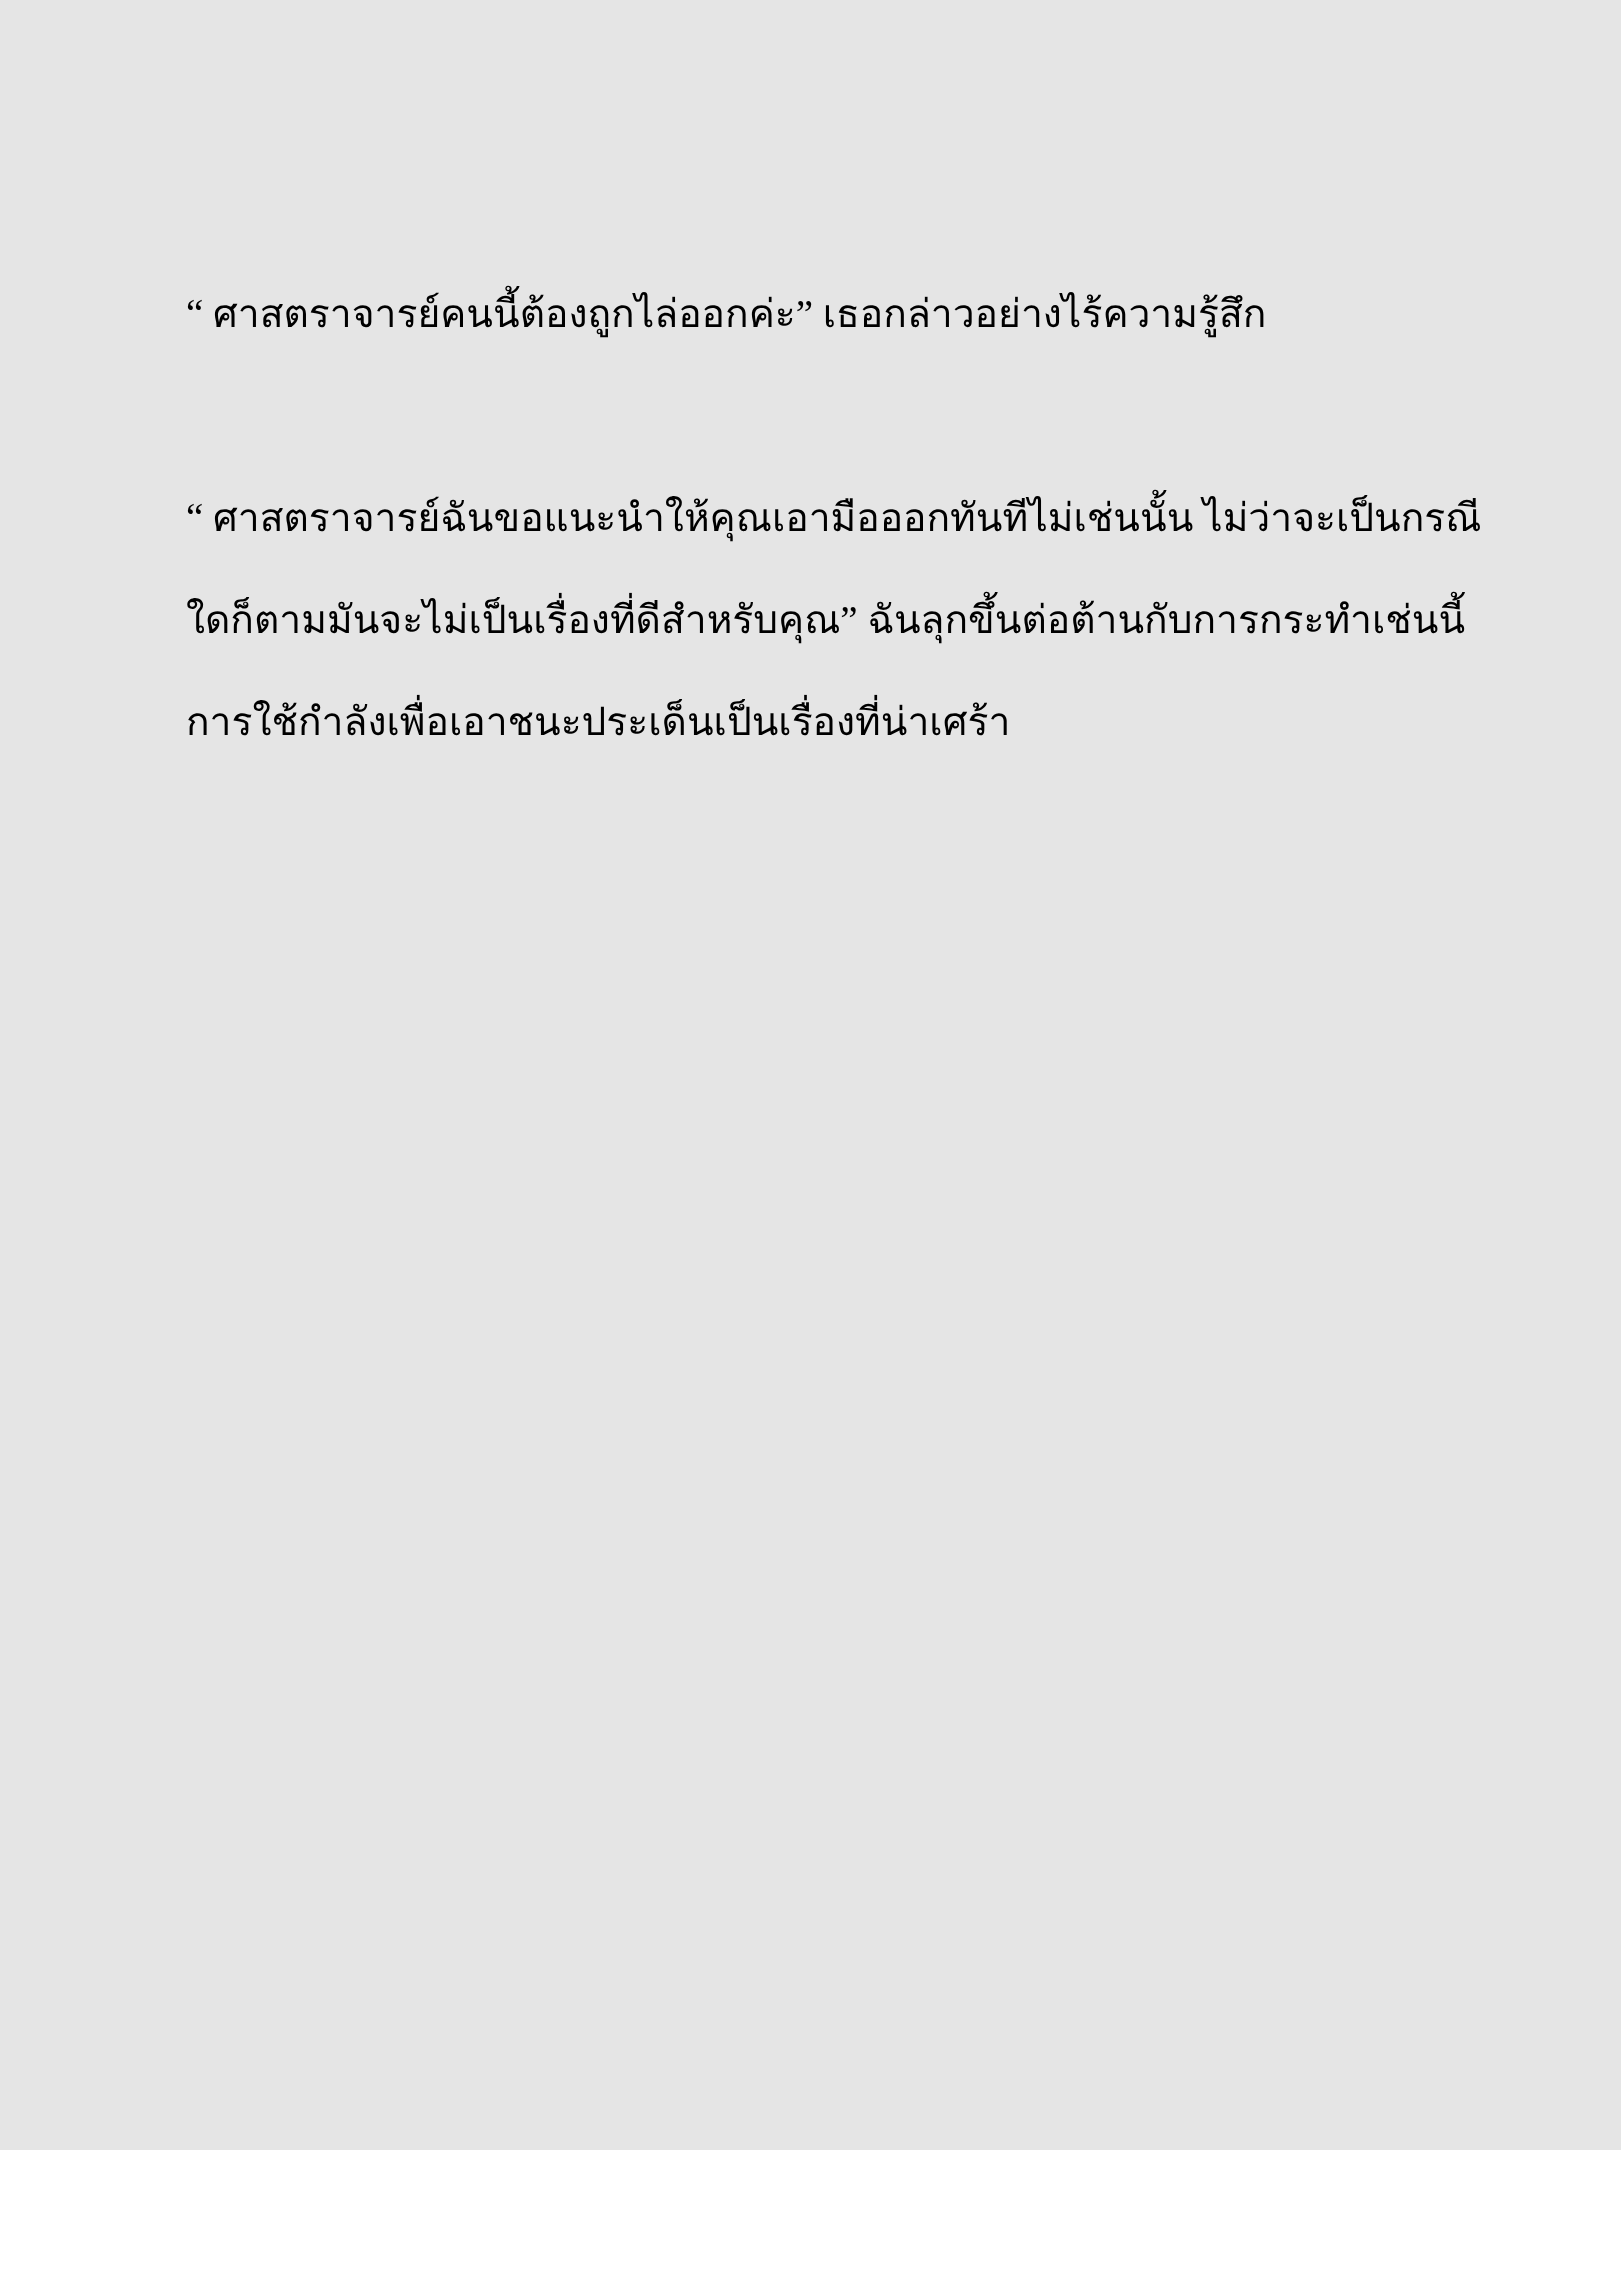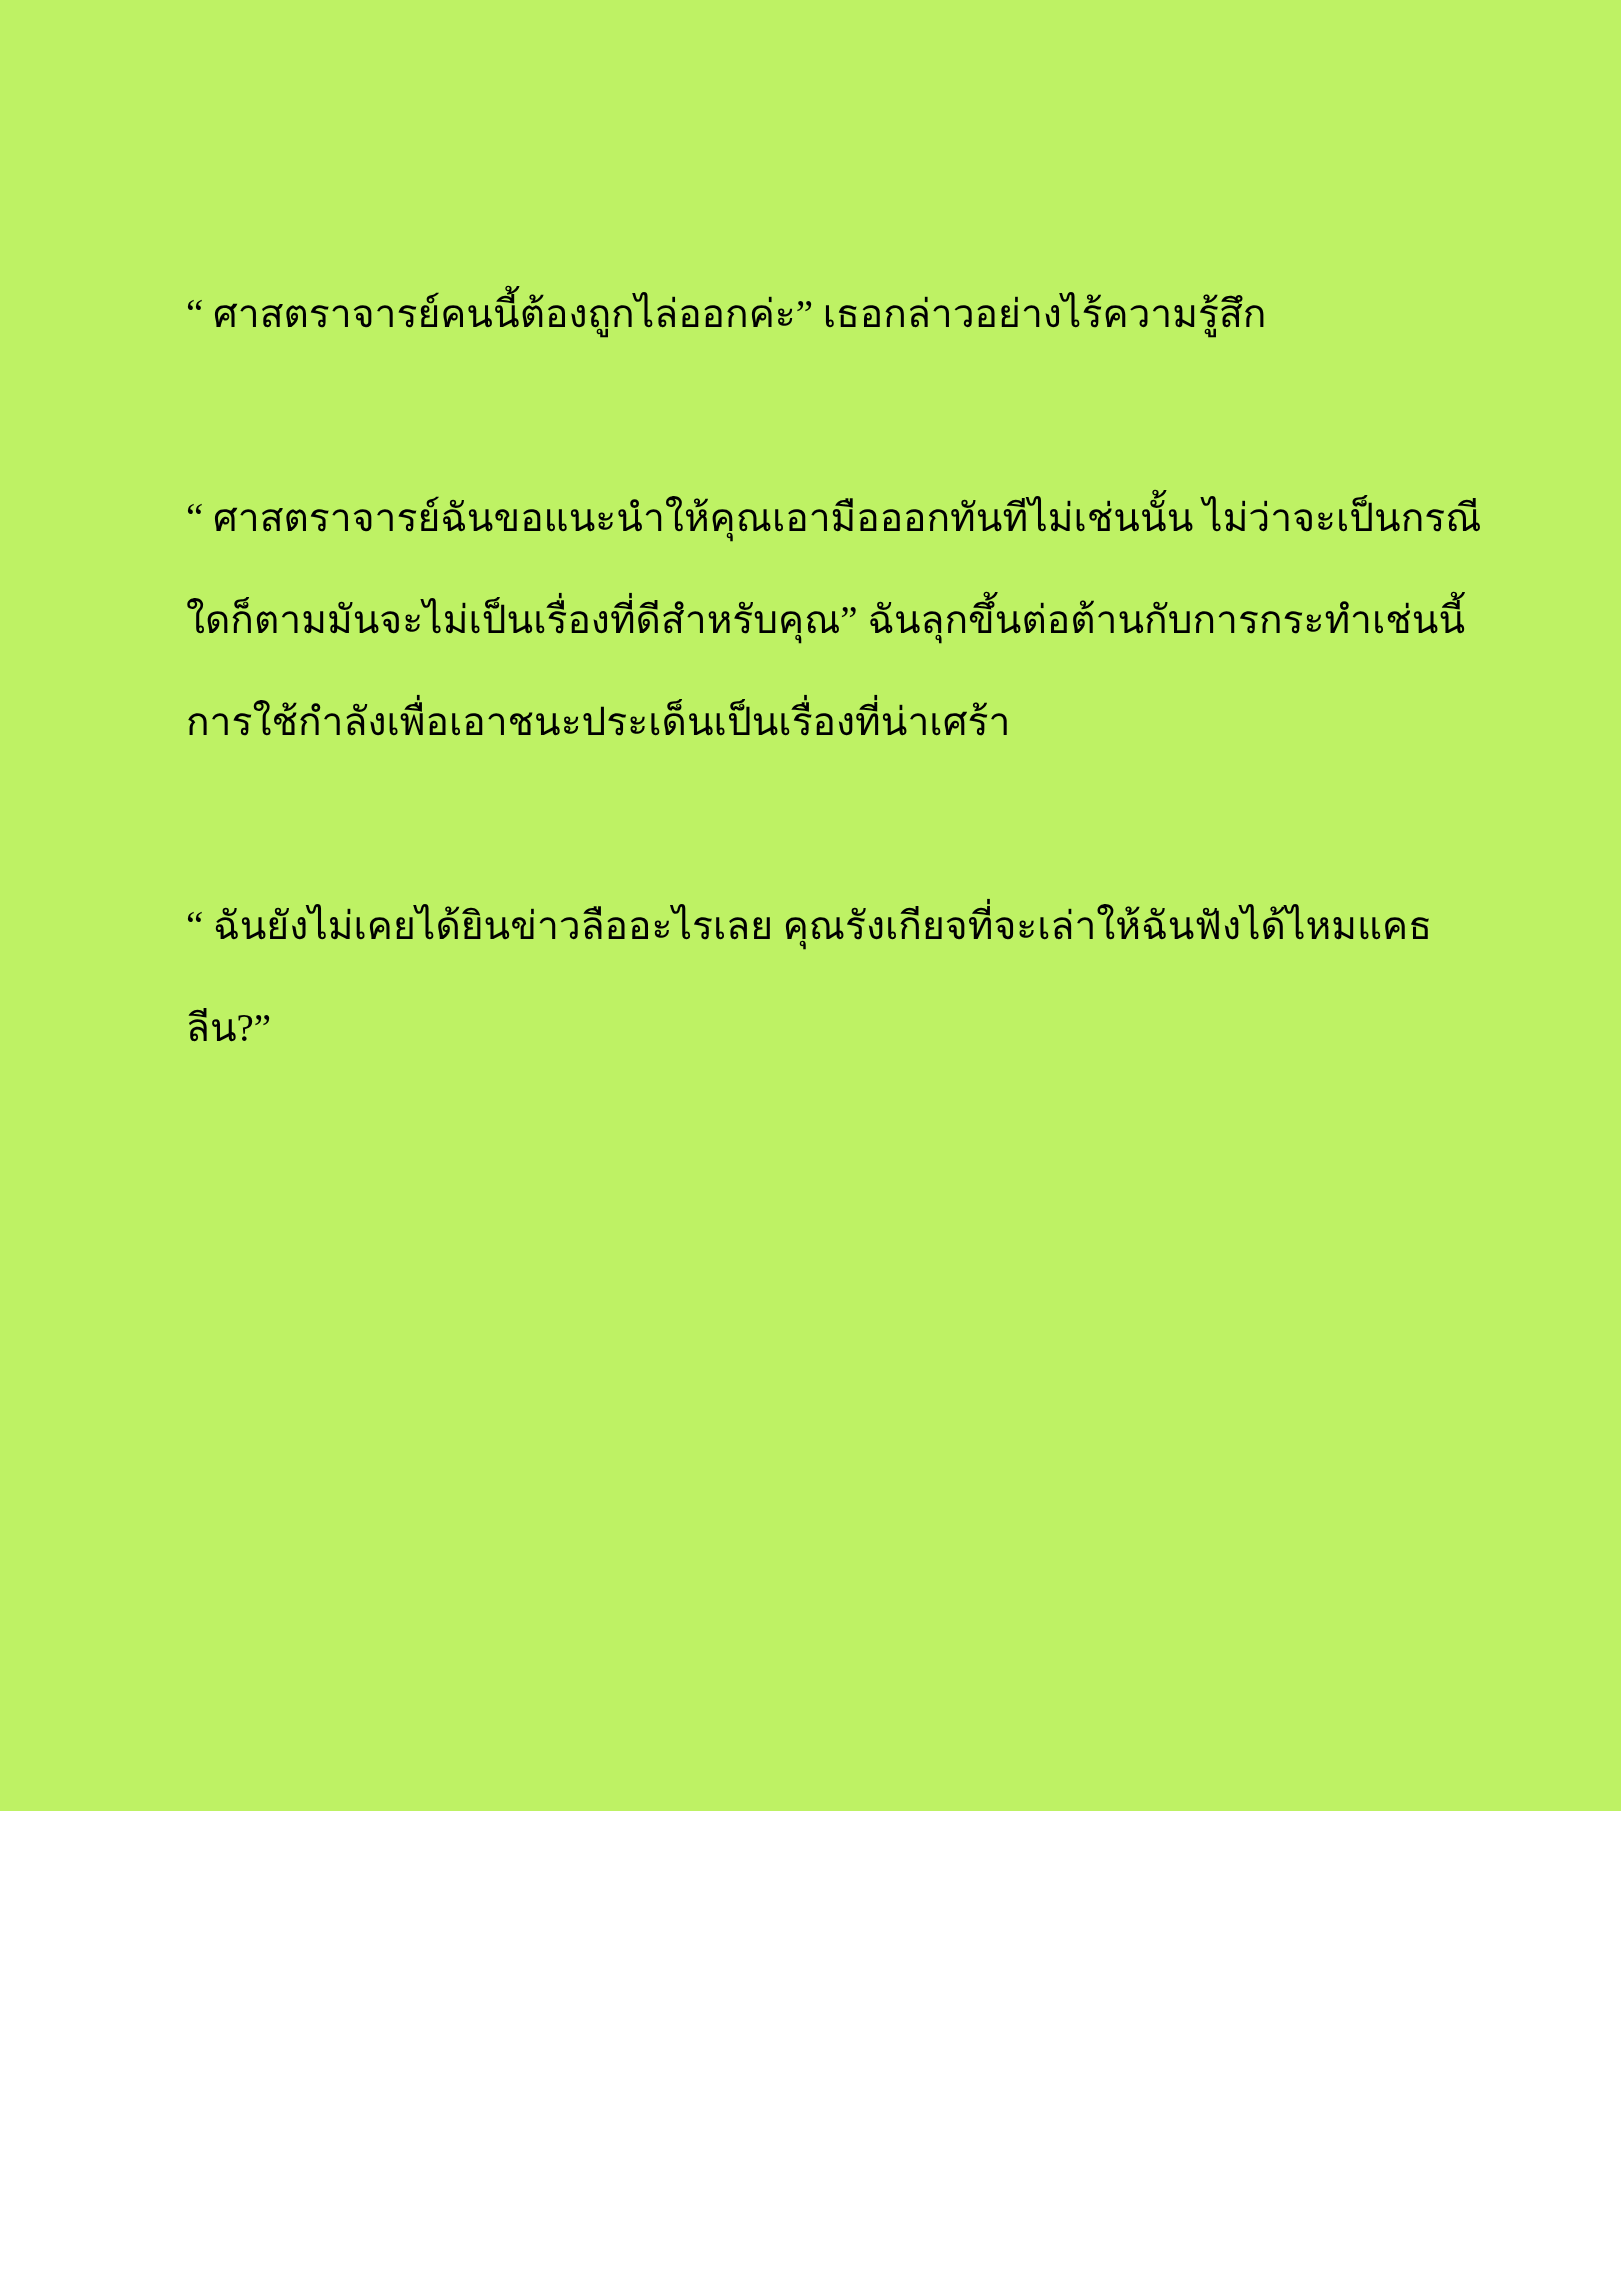--- a/index.html
+++ b/index.html
@@ -8,36 +8,35 @@
     background: #ffffff;
   }
   body {
     width: 1621px;
     height: 2293px;
     overflow: hidden;
   }
   .page {
     box-sizing: border-box;
     width: 1621px;
-    height: 1811px;
-    background: #bef264;
+    height: 2150px;
+    background: #e5e5e5;
     padding: 263px 104px 0 186px;
     color: #000000;
   }
   .para {
     font-family: "Liberation Serif", "DejaVu Serif", serif;
     font-size: 39px;
     line-height: 102px;
     margin: 0 0 102px 0;
     color: #000000;
     text-align: left;
     word-break: normal;
   }
 </style>
 </head>
 <body>
 
 <div class="page">
   <p class="para">“ ศาสตราจารย์คนนี้ต้องถูกไล่ออกค่ะ” เธอกล่าวอย่างไร้ความรู้สึก</p>
   <p class="para">“ ศาสตราจารย์ฉันขอแนะนำให้คุณเอามือออกทันทีไม่เช่นนั้น ไม่ว่าจะเป็นกรณีใดก็ตามมันจะไม่เป็นเรื่องที่ดีสำหรับคุณ” ฉันลุกขึ้นต่อต้านกับการกระทำเช่นนี้ การใช้กำลังเพื่อเอาชนะประเด็นเป็นเรื่องที่น่าเศร้า</p>
-  <p class="para">“ ฉันยังไม่เคยได้ยินข่าวลืออะไรเลย คุณรังเกียจที่จะเล่าให้ฉันฟังได้ไหมแคธลีน?”</p>
 </div>
 
 
 </body></html>

